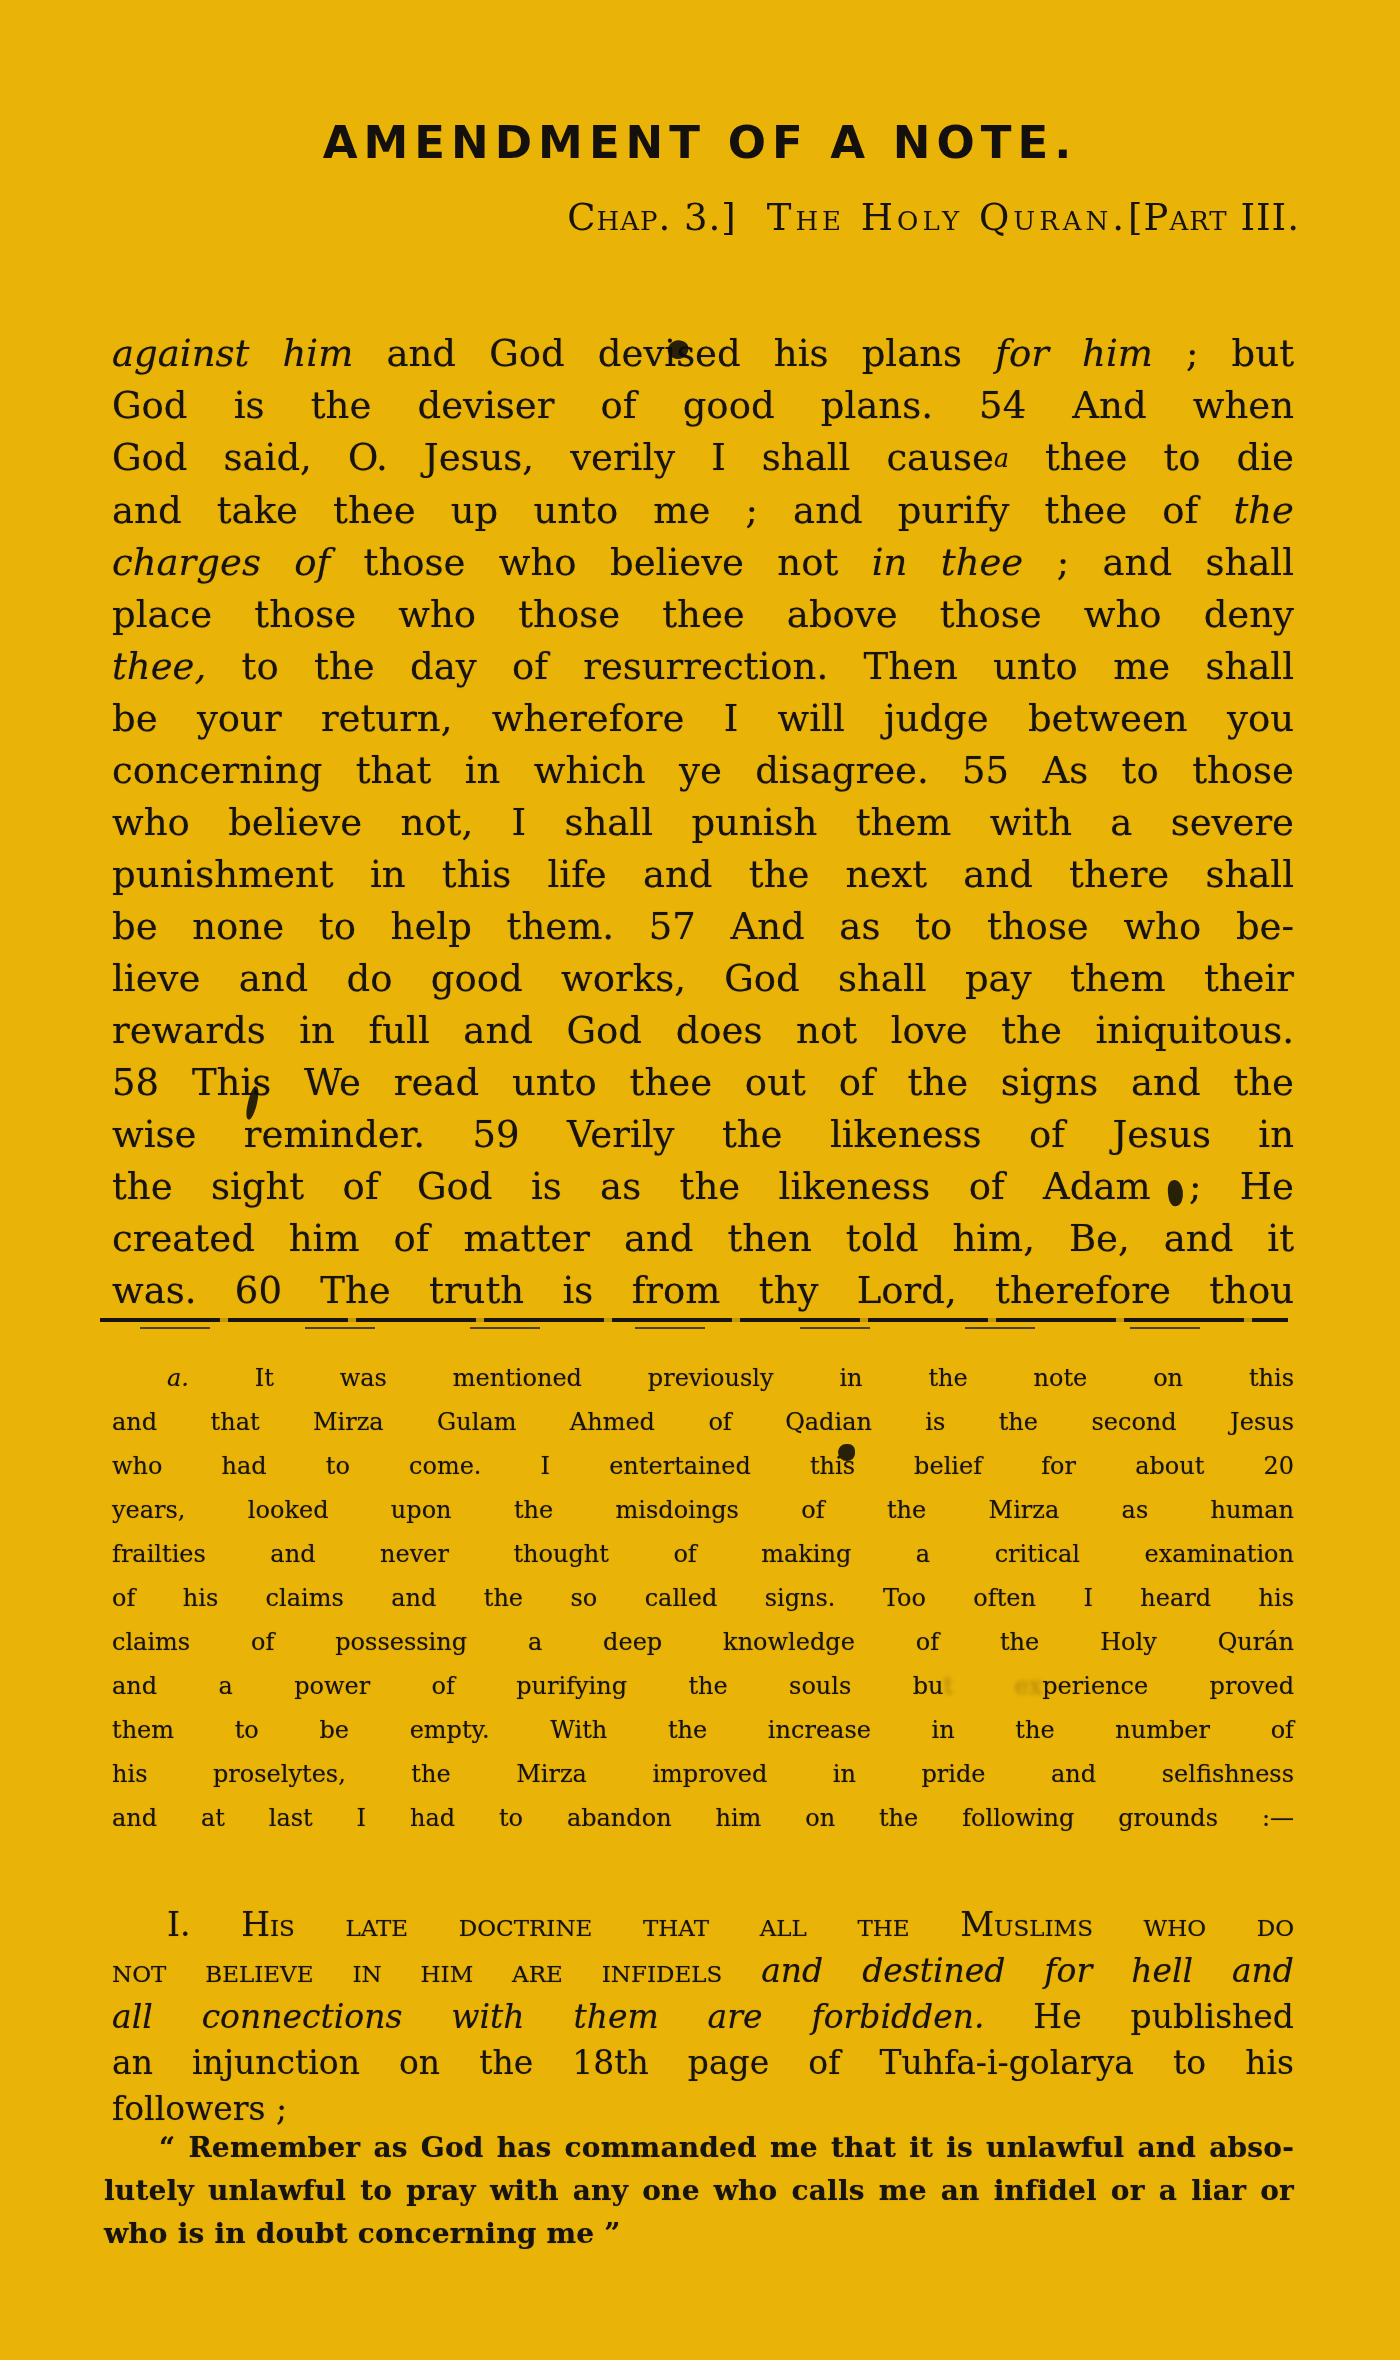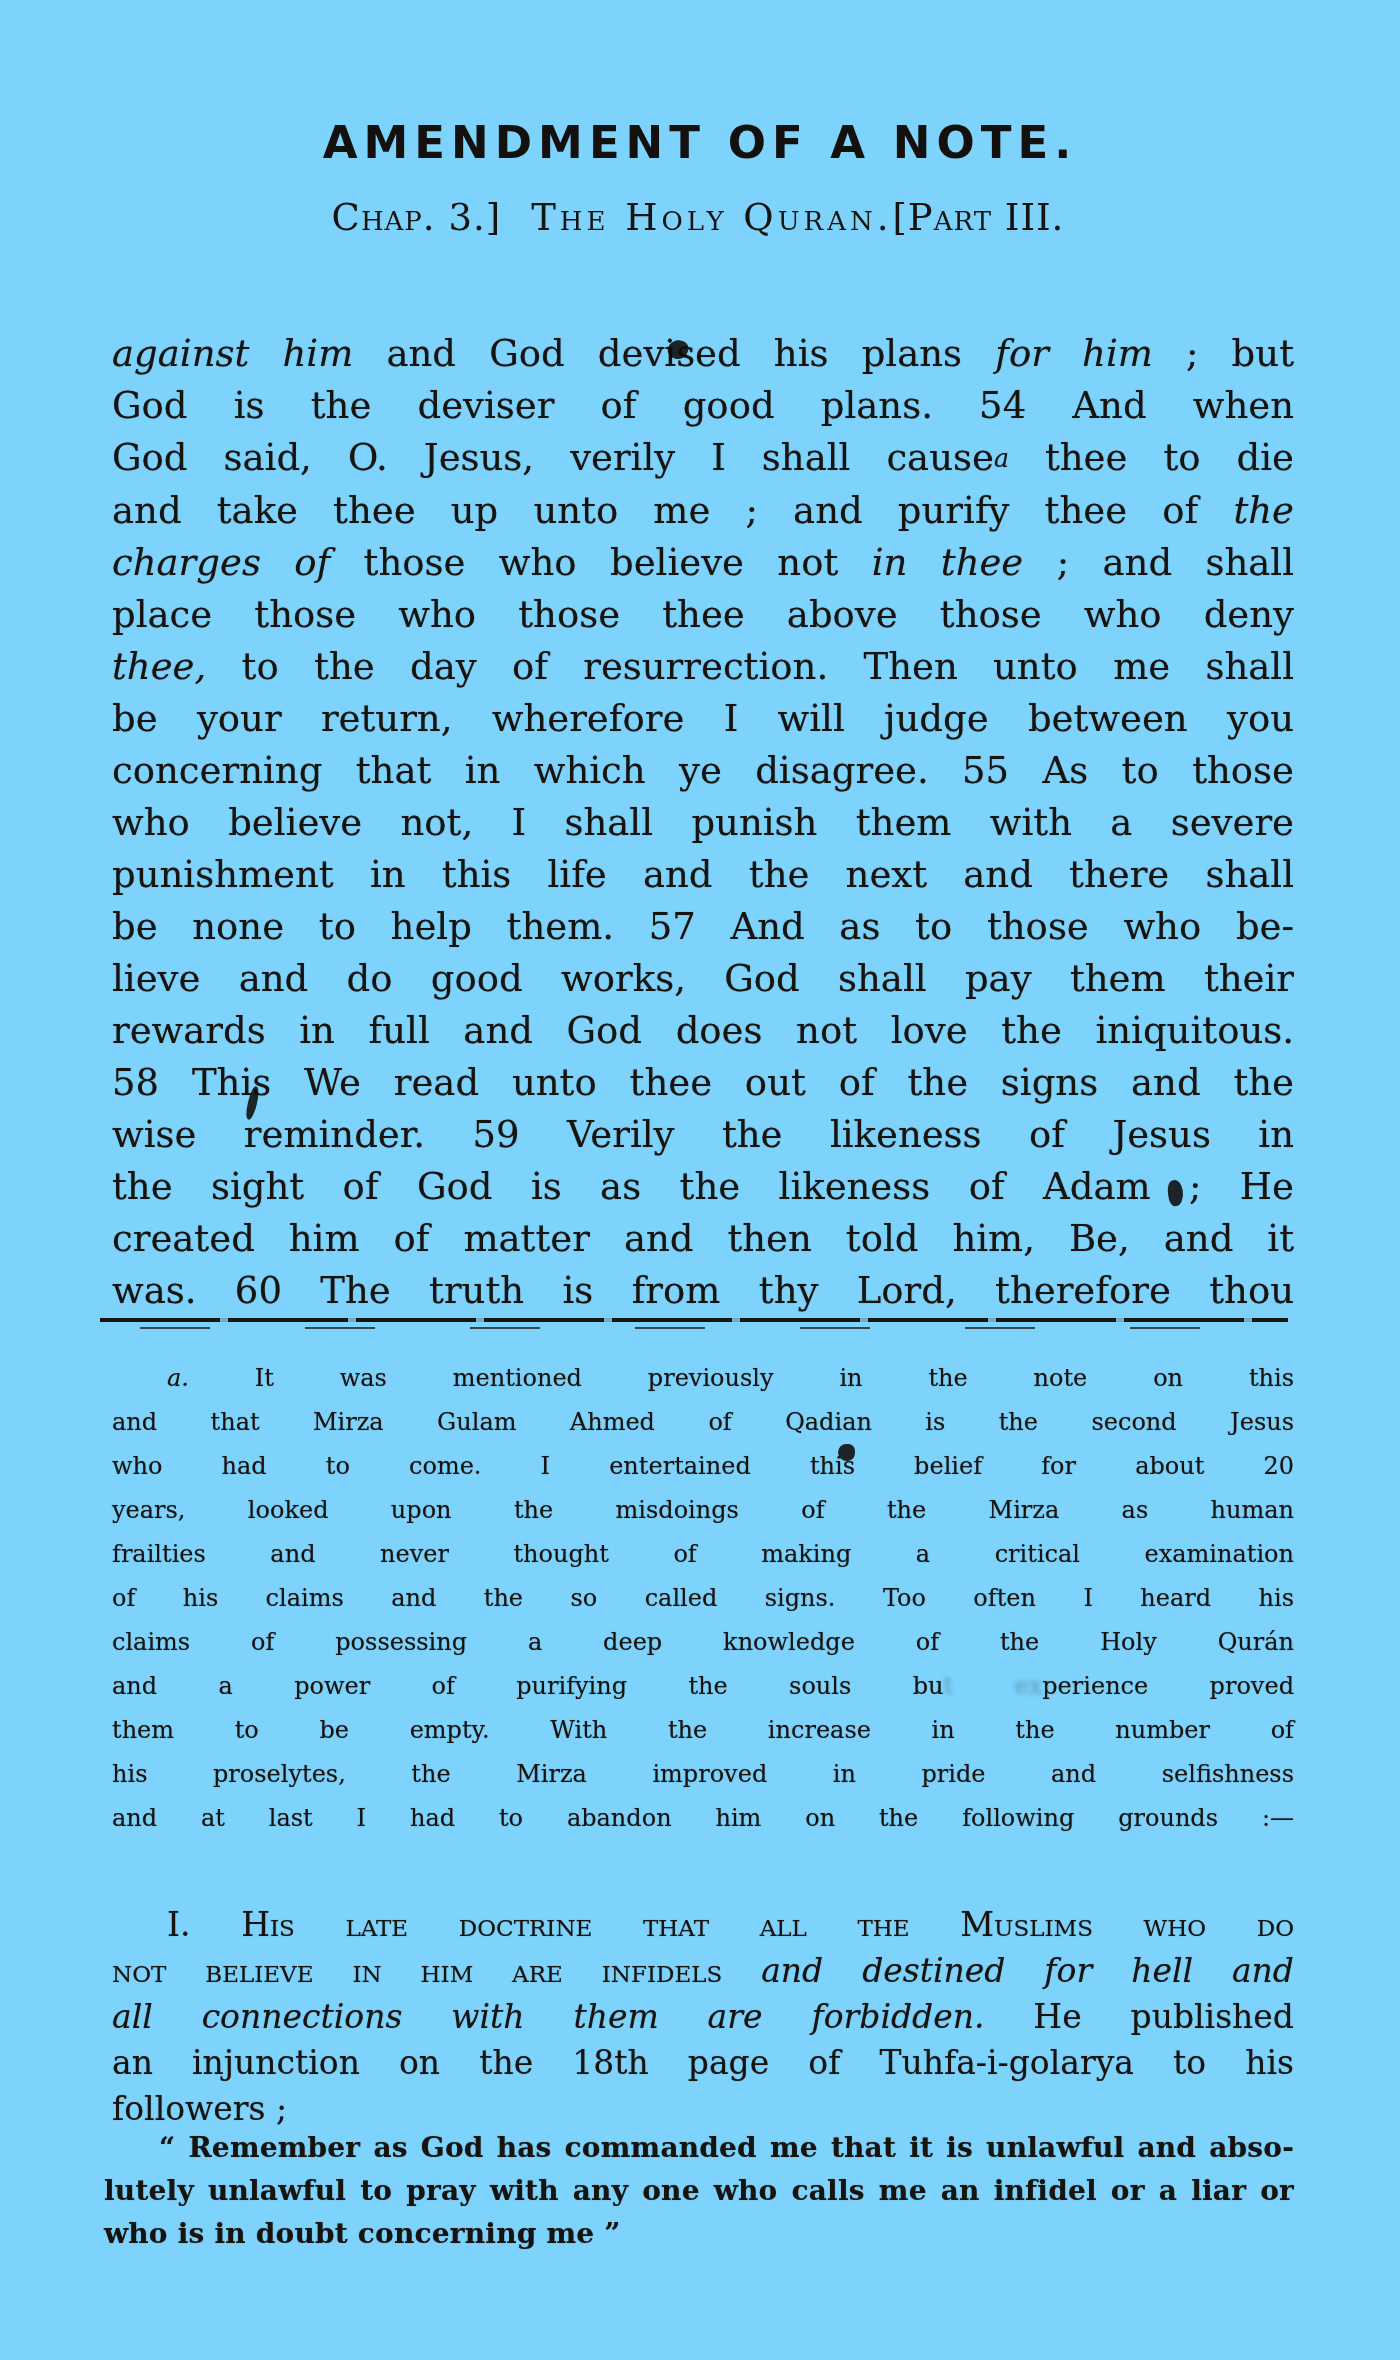--- a/index.html
+++ b/index.html
@@ -3,32 +3,32 @@
 <meta charset="utf-8">
 <style>
   * { margin:0; padding:0; box-sizing:border-box; }
   html,body { width:1400px; height:2360px; }
   body {
     background:#fdfdfb;
     color:#17130f;
     font-family:"DejaVu Serif","Liberation Serif",serif;
     overflow:hidden;
   }
-  .page { position:relative; width:1400px; height:2360px; background:#7dd3fc; }
+  .page { position:relative; width:1400px; height:2360px; background:#eab308; }
 
   .running-title {
     position:absolute; top:116px; left:0; width:100%;
     text-align:center;
     font-family:"DejaVu Sans","Liberation Sans",sans-serif;
     font-weight:bold; font-size:45px; letter-spacing:6px;
     color:#14100d;
   }
   .header-row {
     position:absolute; top:196px; left:96px; right:100px;
-    display:flex; justify-content:center; align-items:baseline;
+    display:flex; justify-content:flex-end; align-items:baseline;
   }
   .chap, .part { font-size:37px; font-variant:small-caps; letter-spacing:1px; }
   .book { font-size:37px; font-variant:small-caps; letter-spacing:4px; padding-left:30px; }
 
   .body-text, .footnote, .grounds, .quote {
     position:absolute; left:112px; right:106px;
     text-shadow:0 0 1px rgba(23,19,15,.45);
   }
   .body-text { top:328px; font-size:37px; line-height:52px; }
   .footnote  { top:1356px; font-size:24px; line-height:44px; }

